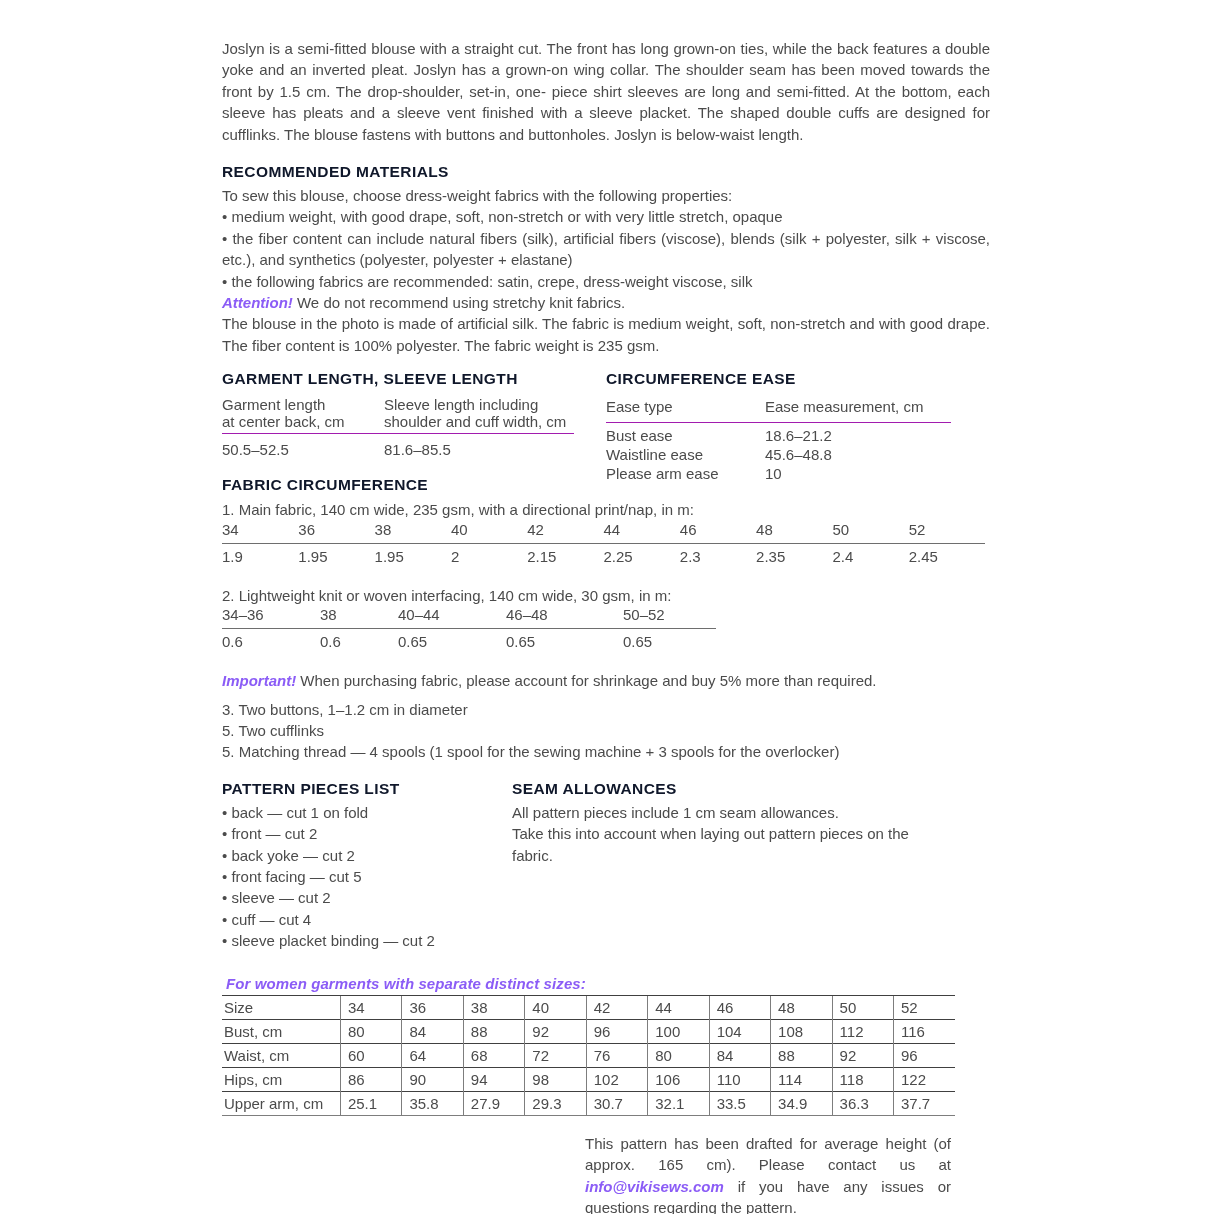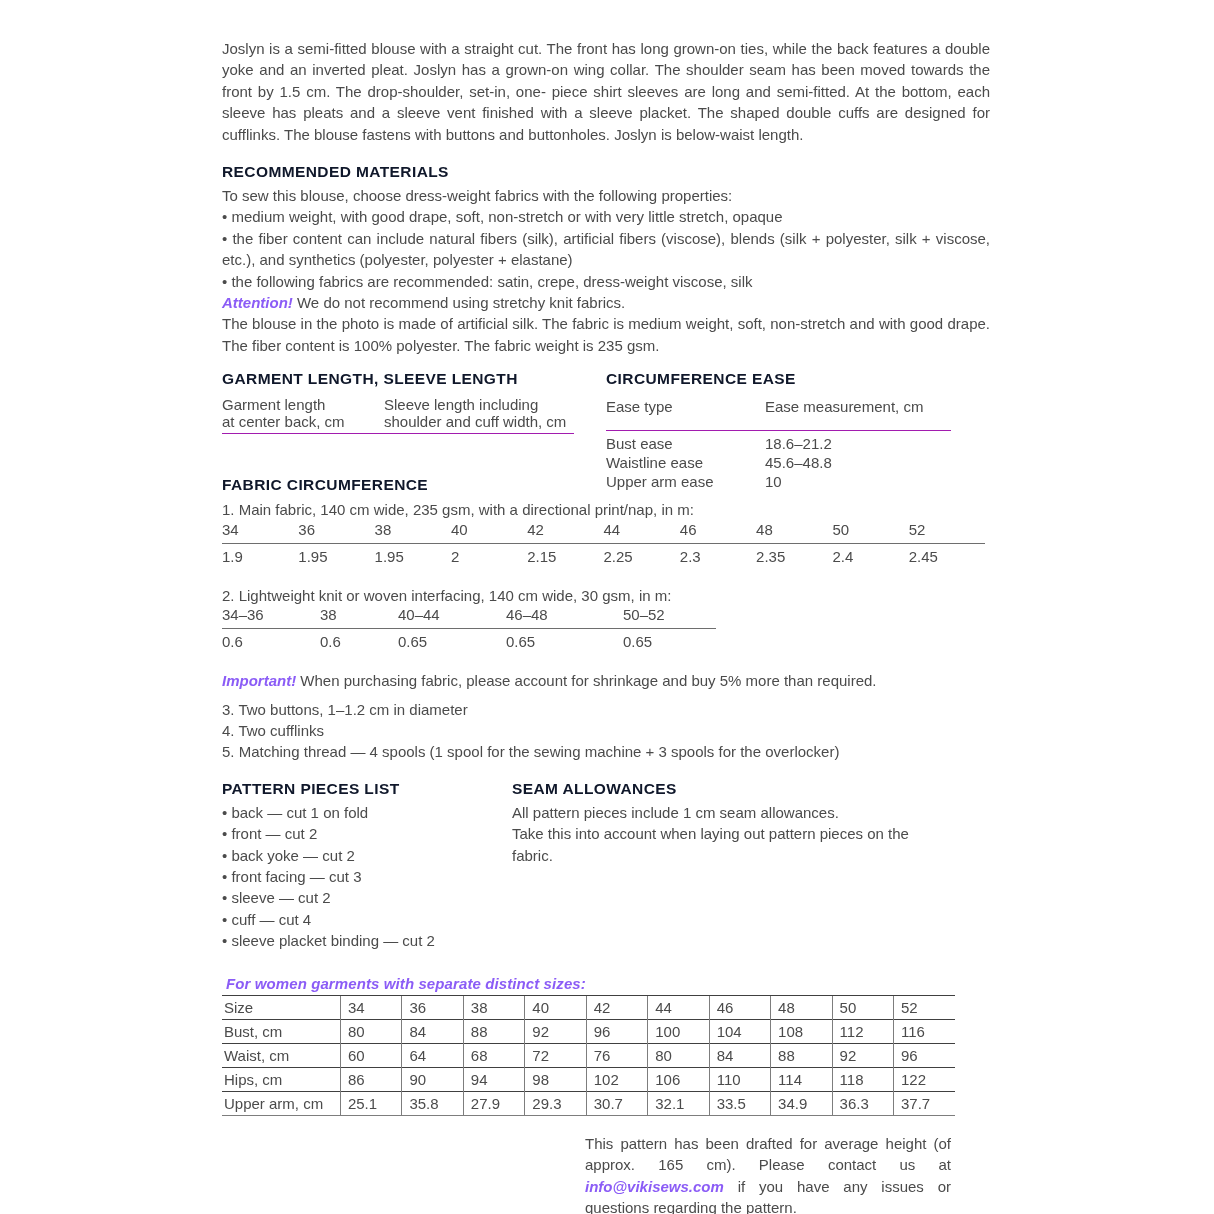--- a/index.html
+++ b/index.html
@@ -38,21 +38,21 @@
   .ease-table { width: 345px; }
   .mini-head { display: flex; border-bottom: 1px solid #a21caf; padding-bottom: 3px; }
   .gl-table .mini-head .c1 { width: 162px; }
   .gl-table .mini-head .c2 { width: 190px; }
   .gl-table .hline { line-height: 17px; }
   .mini-vals { display: flex; padding-top: 5px; }
   .gl-table .mini-vals .c1 { width: 162px; }
   .gl-table .mini-vals .c2 { width: 190px; }
   .ease-table .c1 { width: 159px; }
   .ease-table .c2 { width: 186px; }
-  .ease-table .mini-head { padding-bottom: 12px; justify-content: space-between; }
+  .ease-table .mini-head { padding-bottom: 4px; justify-content: space-between; }
   .ease-row { display: flex; line-height: 19.3px; }
   .ease-rows { padding-top: 3px; }
 
   .heading-fabric { margin-top: 0; }
   .fab-label-1 { margin-top: 6px; }
   .fab-table { margin-top: 1px; }
   .fab-grid { display: grid; }
   .fab-main .fab-grid { width: 763px; grid-template-columns: repeat(10, 1fr); }
   .fab-inter .fab-grid { width: 494px; grid-template-columns: 98px 78px 108px 117px 93px; }
   .fab-sizes { border-bottom: 1px solid #6e6e6e; }
@@ -108,40 +108,44 @@
         <div class="mini-head">
           <div class="c1">
             <div class="hline">Garment length</div>
             <div class="hline">at center back, cm</div>
           </div>
           <div class="c2">
             <div class="hline">Sleeve length including</div>
             <div class="hline">shoulder and cuff width, cm</div>
           </div>
         </div>
+        <div class="mini-vals">
+          <div class="c1">50.5–52.5</div>
+          <div class="c2">81.6–85.5</div>
+        </div>
       </div>
     </div>
     <div class="col-ease">
       <div class="h2">CIRCUMFERENCE EASE</div>
       <div class="mini-table ease-table">
         <div class="mini-head">
           <div class="c1">Ease type</div>
           <div class="c2">Ease measurement, cm</div>
         </div>
         <div class="ease-rows">
           <div class="ease-row">
             <div class="c1">Bust ease</div>
             <div class="c2">18.6–21.2</div>
           </div>
           <div class="ease-row">
             <div class="c1">Waistline ease</div>
             <div class="c2">45.6–48.8</div>
           </div>
           <div class="ease-row">
-            <div class="c1">Upper arm ease</div>
+            <div class="c1">Please arm ease</div>
             <div class="c2">10</div>
           </div>
         </div>
       </div>
     </div>
   </div>
 
   <div class="h2 heading-fabric">FABRIC CIRCUMFERENCE</div>
   <p class="fab-label-1">1. Main fabric, 140 cm wide, 235 gsm, with a directional print/nap, in m:</p>
   <div class="fab-table fab-main">
@@ -185,30 +189,30 @@
       <div>0.6</div>
       <div>0.65</div>
       <div>0.65</div>
       <div>0.65</div>
     </div>
   </div>
 
   <p class="important"><span class="bi">Important!</span><span> When purchasing fabric, please account for shrinkage and buy 5% more than required.</span></p>
 
   <p class="item-3">3. Two buttons, 1–1.2 cm in diameter</p>
-  <p>4. Two cufflinks</p>
+  <p>5. Two cufflinks</p>
   <p>5. Matching thread — 4 spools (1 spool for the sewing machine + 3 spools for the overlocker)</p>
 
   <div class="two-col pieces-seam">
     <div class="col-pieces">
       <div class="h2">PATTERN PIECES LIST</div>
       <p>• back — cut 1 on fold</p>
       <p>• front — cut 2</p>
       <p>• back yoke — cut 2</p>
-      <p>• front facing — cut 3</p>
+      <p>• front facing — cut 5</p>
       <p>• sleeve — cut 2</p>
       <p>• cuff — cut 4</p>
       <p>• sleeve placket binding — cut 2</p>
     </div>
     <div class="col-seam">
       <div class="h2">SEAM ALLOWANCES</div>
       <p>All pattern pieces include 1 cm seam allowances.</p>
       <p>Take this into account when laying out pattern pieces on the fabric.</p>
     </div>
   </div>

